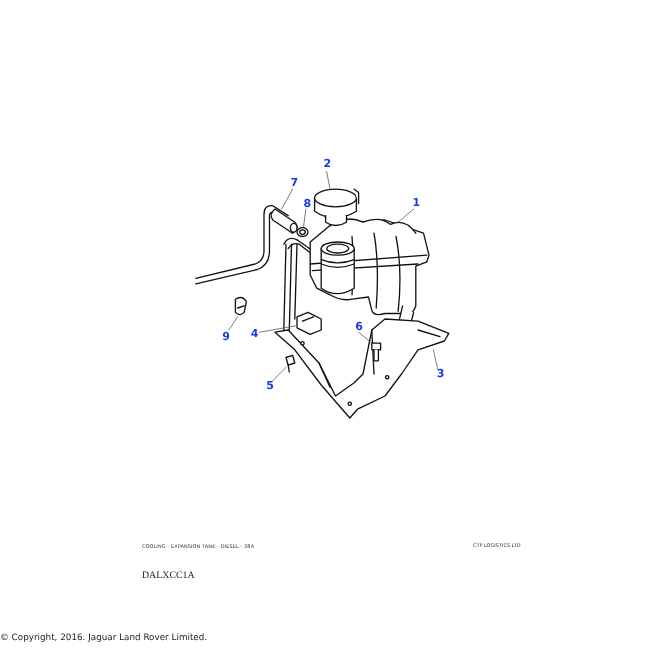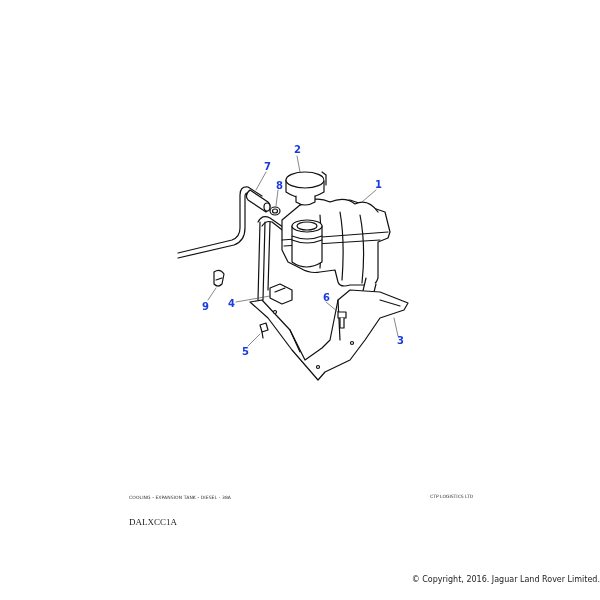--- a/index.html
+++ b/index.html
@@ -2,21 +2,21 @@
 <html><head>
 <meta charset="utf-8">
 <style>
   html, body { margin:0; padding:0; background:#ffffff; }
   body { width:600px; height:600px; position:relative; overflow:hidden; font-family:"DejaVu Sans", sans-serif; }
   .diagram { position:absolute; left:0; top:0; width:600px; height:600px; }
   .callout { position:absolute; font-family:"DejaVu Sans", sans-serif; font-weight:bold; font-size:10px; color:#1a3be0; line-height:1; }
   .code { position:absolute; left:129px; top:484px; font-size:9px; color:#222; font-family:Liberation Serif, serif;margin-top:33px; }
   .desc { position:absolute; left:129px; top:495px; font-size:4.5px; color:#333; font-family:"DejaVu Sans", sans-serif; letter-spacing:0.1px; }
   .vendor { position:absolute; left:430px; top:494px; font-size:4.5px; color:#333; font-family:"DejaVu Sans", sans-serif; }
-  .copyright { position:absolute; left:0; width:600px; top:575px; text-align:right; font-size:8px; color:#222; font-family:"DejaVu Sans", sans-serif; }
+  .copyright { position:absolute; left:0; width:600px; top:575px; text-align:left; font-size:8px; color:#222; font-family:"DejaVu Sans", sans-serif; }
 </style>
 </head>
 <body>
 
 <svg class="diagram" viewBox="0 0 600 600" xmlns="http://www.w3.org/2000/svg" fill="none" stroke="#111" stroke-width="1.2" stroke-linejoin="round" stroke-linecap="round">
 
   <g>
     <path d="M178 253 L232 240 Q240 237 240 228 L240 195 Q240 186 248 187 L262 196"></path>
     <path d="M178 258 L234 245 Q245 241 245 228 L245 196 Q245 192 250 193 L260 200"></path>
   </g>

